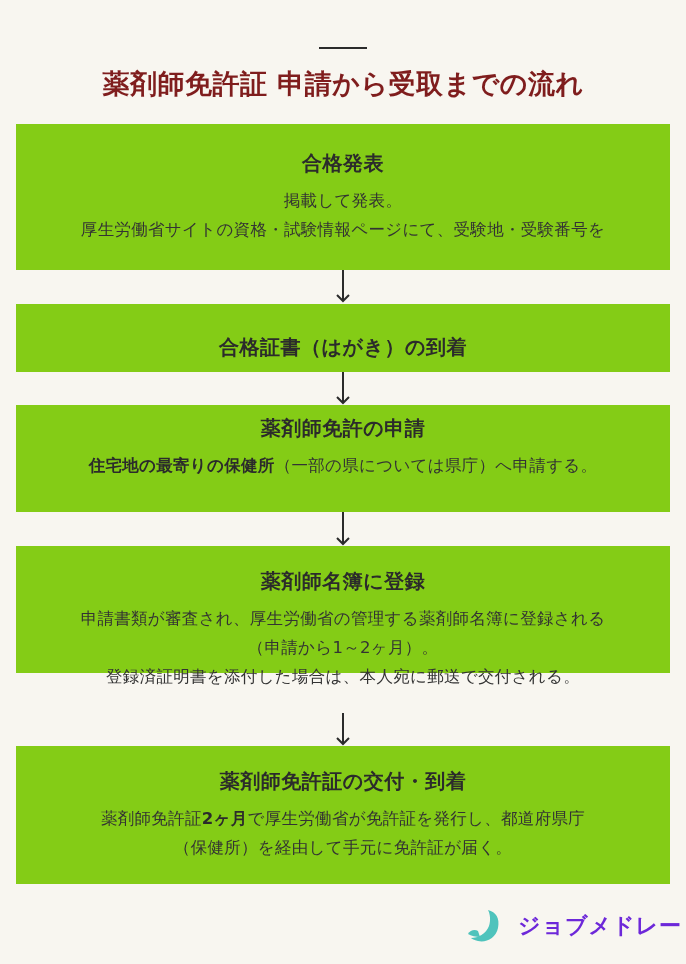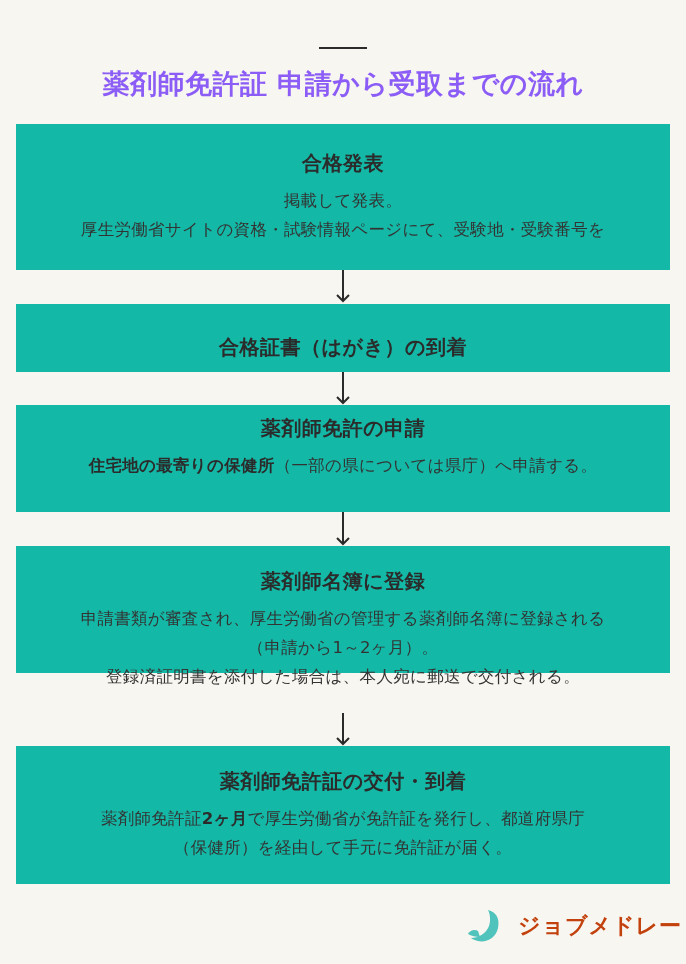--- a/index.html
+++ b/index.html
@@ -26,27 +26,27 @@
     .page-title {
       position: absolute;
       left: 0;
       top: 64px;
       width: 686px;
       text-align: center;
       font-size: 27px;
       font-weight: bold;
       letter-spacing: 0.5px;
       line-height: 40px;
-      color: #8b5cf6;
+      color: #7f1d1d;
     }
     .step {
       position: absolute;
       left: 16px;
       width: 654px;
-      background: #14b8a6;
+      background: #84cc16;
       box-sizing: border-box;
       text-align: center;
     }
     .step-title {
       font-size: 20px;
       font-weight: bold;
       line-height: 30px;
       color: #2b2b2b;
       letter-spacing: 0.5px;
     }
@@ -70,21 +70,21 @@
       position: absolute;
       left: 466px;
       top: 906px;
       height: 40px;
       display: flex;
       align-items: center;
     }
     .logo-text {
       font-size: 22px;
       font-weight: bold;
-      color: #c2410c;
+      color: #6d28d9;
       margin-left: 12px;
       letter-spacing: 1px;
     }
   </style>
 </head>
 <body>
 
 <div class="title-rule"></div>
 <h1 class="page-title" style="margin:0;">薬剤師免許証 申請から受取までの流れ</h1>
 

